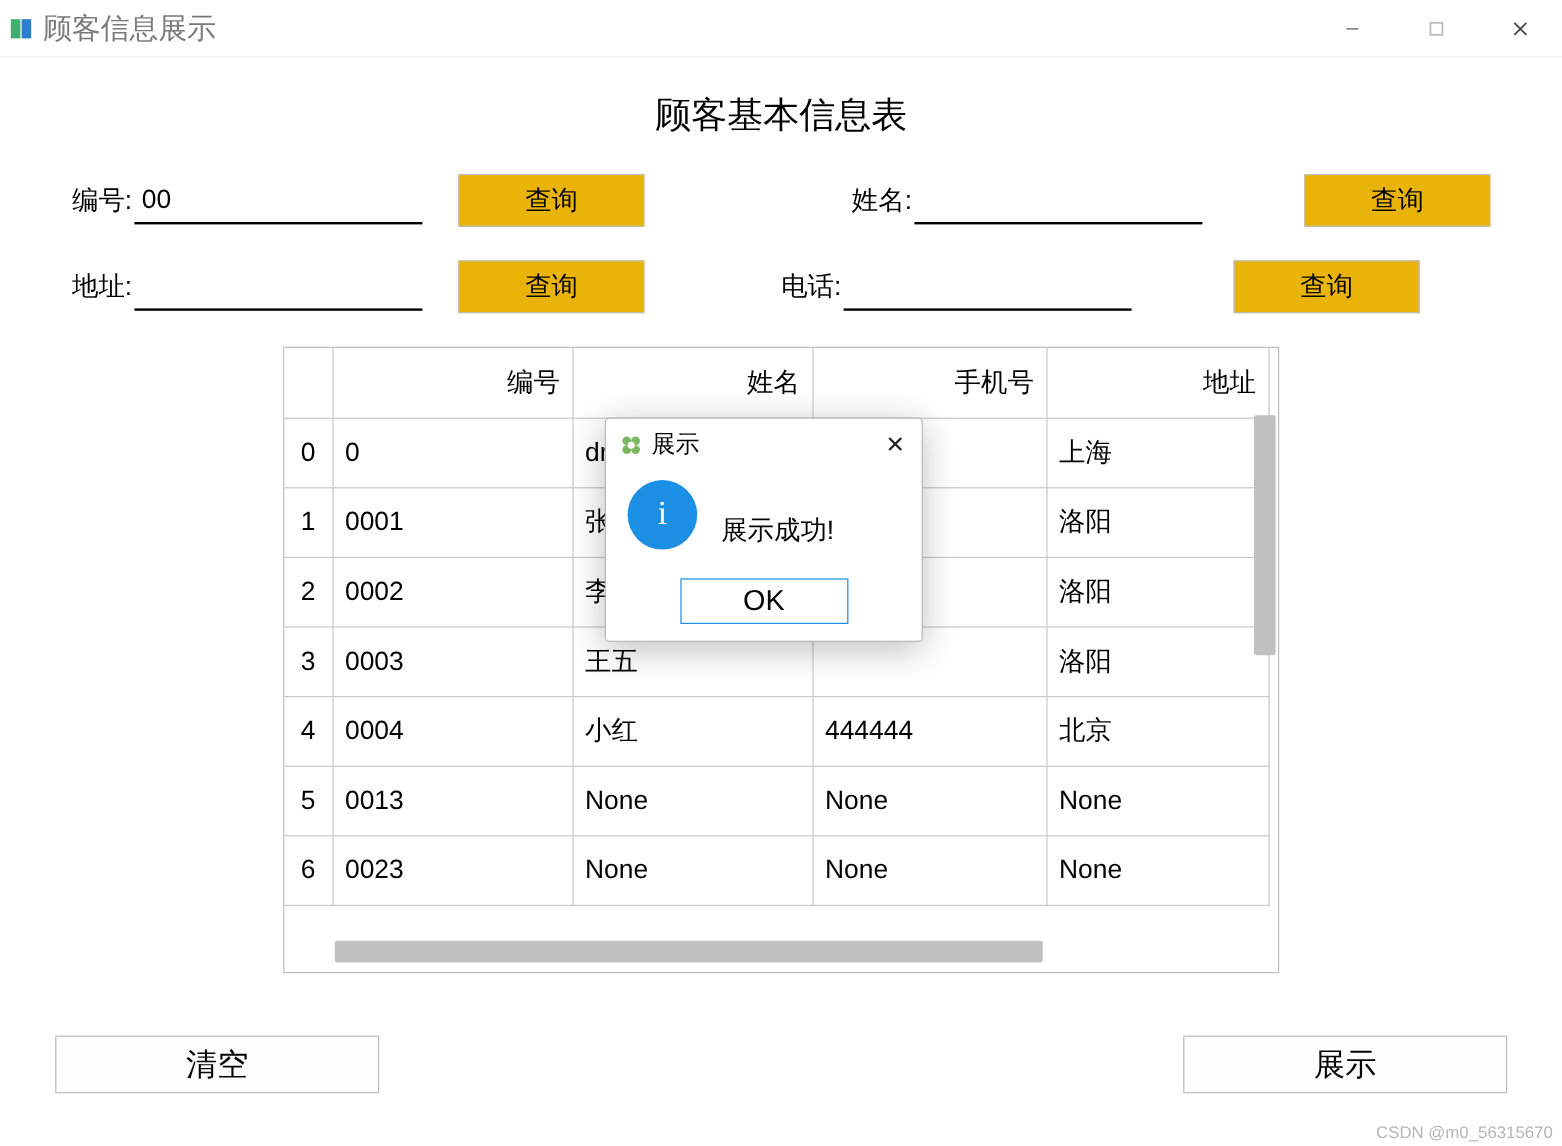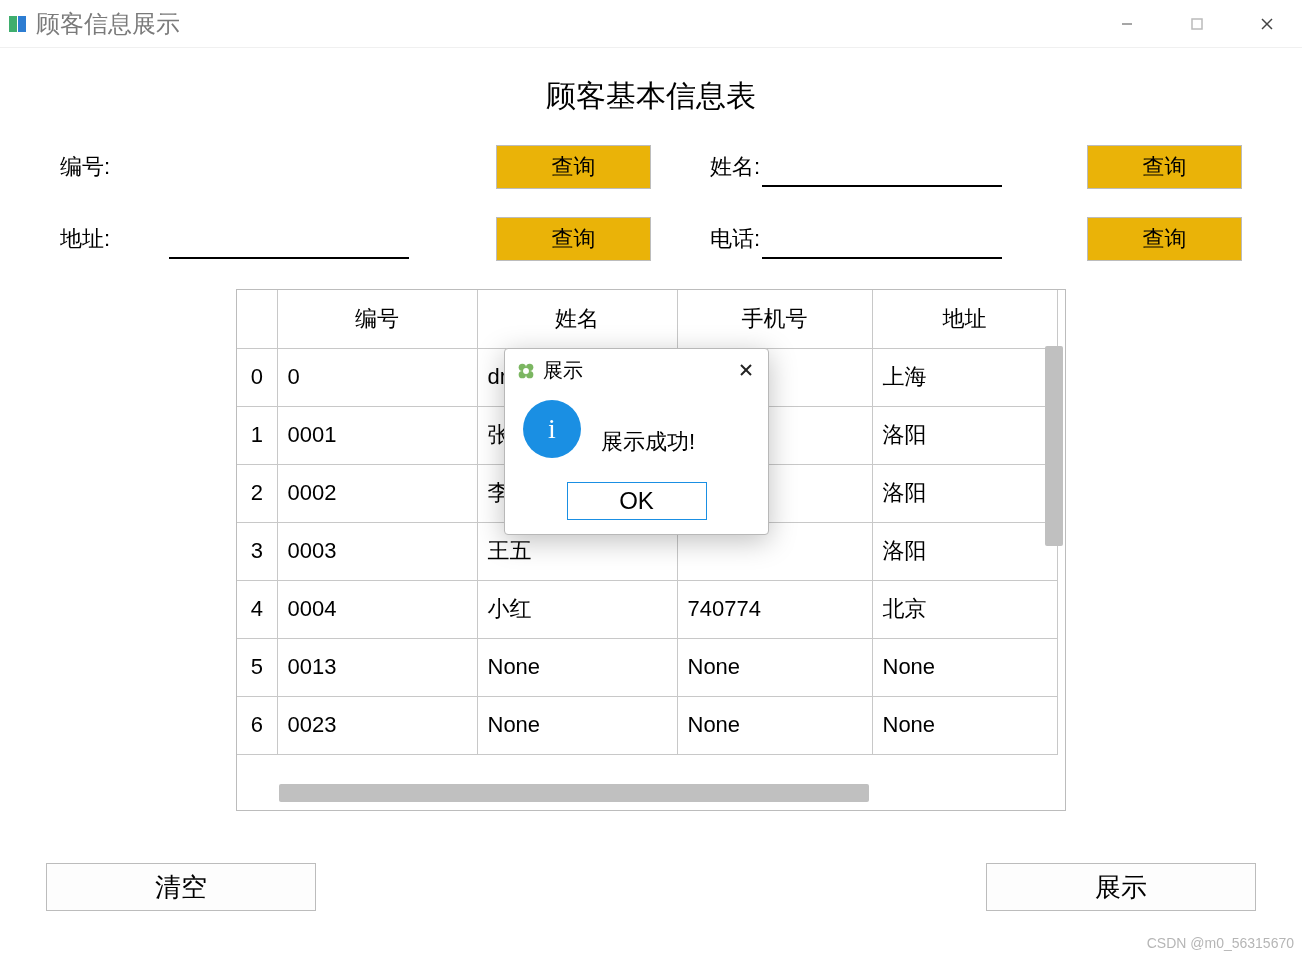--- a/index.html
+++ b/index.html
@@ -62,21 +62,20 @@
     .filter-row {
       display: flex;
       align-items: center;
       margin-bottom: 28px;
       padding: 0 20px;
     }
     .field-group {
       display: flex;
       align-items: center;
       flex: 1;
-      justify-content: space-between;
     }
     .field-label {
       font-size: 22px;
       margin-right: 2px;
       white-space: nowrap;
     }
     .text-input {
       width: 240px;
       height: 40px;
       font-size: 22px;
@@ -122,21 +121,21 @@
       border: 1px solid #c8c8c8;
       font-size: 22px;
       font-weight: 400;
       text-align: left;
       padding: 12px 10px;
       height: 58px;
       white-space: nowrap;
       overflow: hidden;
     }
     table.data th {
-      text-align: center;
+      text-align: right;
       background: #fff;
       border-top: none;
     }
     table.data th.rowhead-corner {
       border-left: none;
       border-top: none;
       width: 40px;
     }
     table.data td.rowhead {
       border-left: none;
@@ -293,37 +292,38 @@
     </div>
   </div>
 </div>
 
 <div class="main">
   <h1 class="page-title">顾客基本信息表</h1>
 
   <div class="filter-row">
     <div class="field-group">
       <span class="field-label">编号:</span>
+      <input class="text-input" value="00" style="">
       <button class="query-btn">查询</button>
     </div>
     <div class="field-group" style="justify-content:flex-end;">
       <span class="field-label">姓名:</span>
       <input class="text-input" value="" style="">
       <div class="spacer-right"></div>
       <button class="query-btn">查询</button>
     </div>
   </div>
 
   <div class="filter-row">
     <div class="field-group">
       <span class="field-label">地址:</span>
       <input class="text-input" value="" style="">
       <button class="query-btn">查询</button>
     </div>
-    <div class="field-group" style="justify-content:flex-end;">
+    <div class="field-group" style="">
       <span class="field-label">电话:</span>
       <input class="text-input" value="" style="">
       <div class="spacer-right"></div>
       <button class="query-btn">查询</button>
     </div>
   </div>
 
   <div class="table-wrap">
     <div class="table-inner">
       <table class="data">
@@ -362,21 +362,21 @@
               <td class="rowhead">3</td>
               <td>0003</td>
               <td>王五</td>
               <td></td>
               <td>洛阳</td>
             </tr>
             <tr>
               <td class="rowhead">4</td>
               <td>0004</td>
               <td>小红</td>
-              <td>740774</td>
+              <td>444444</td>
               <td>北京</td>
             </tr>
             <tr>
               <td class="rowhead">5</td>
               <td>0013</td>
               <td>None</td>
               <td>None</td>
               <td>None</td>
             </tr>
             <tr>

